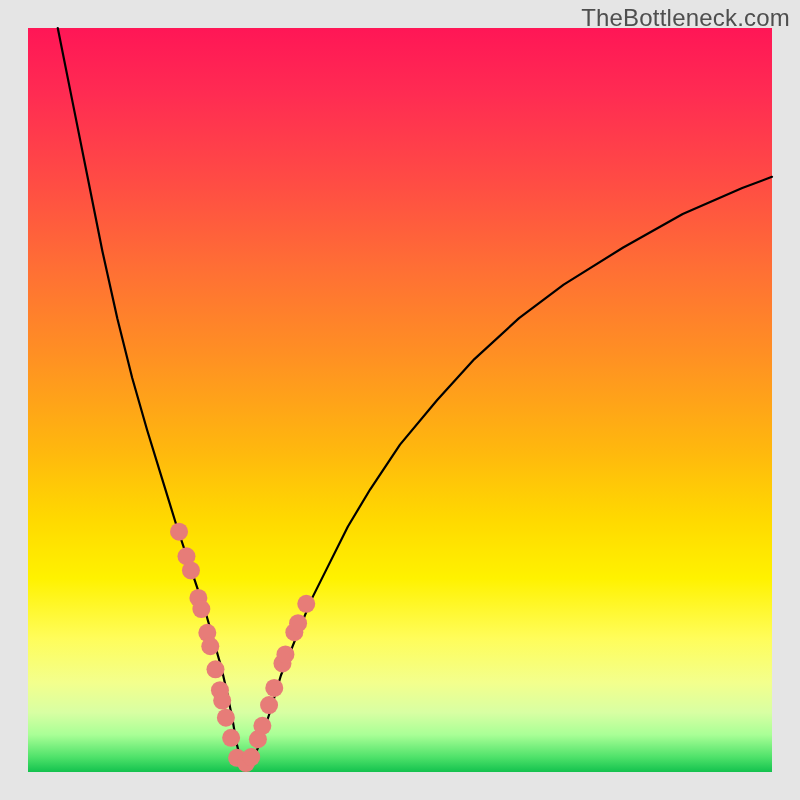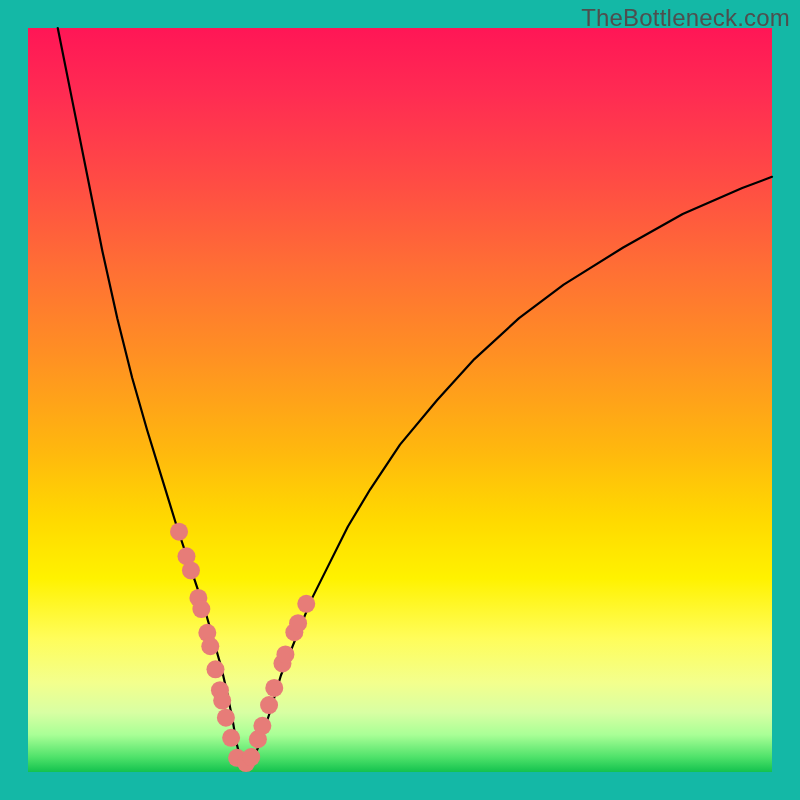--- a/index.html
+++ b/index.html
@@ -10,21 +10,21 @@
     overflow: hidden;
     background: #000;
     font-family: Arial, Helvetica, sans-serif;
   }
   .frame {
     position: absolute;
     top: 0;
     left: 0;
     width: 800px;
     height: 800px;
-    background: #14b8a6;
+    background: #e5e5e5;
   }
   .plot {
     position: absolute;
     top: 28px;
     left: 28px;
     width: 744px;
     height: 744px;
     
     background: linear-gradient(
       to bottom,

